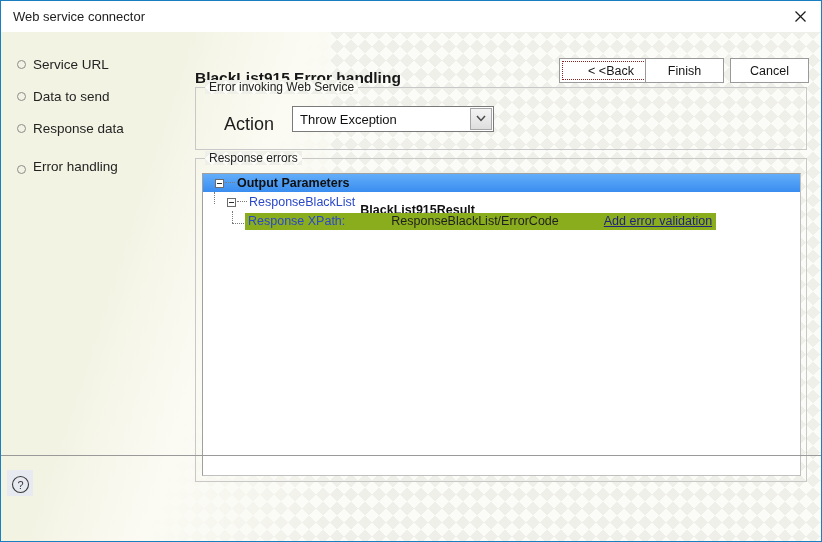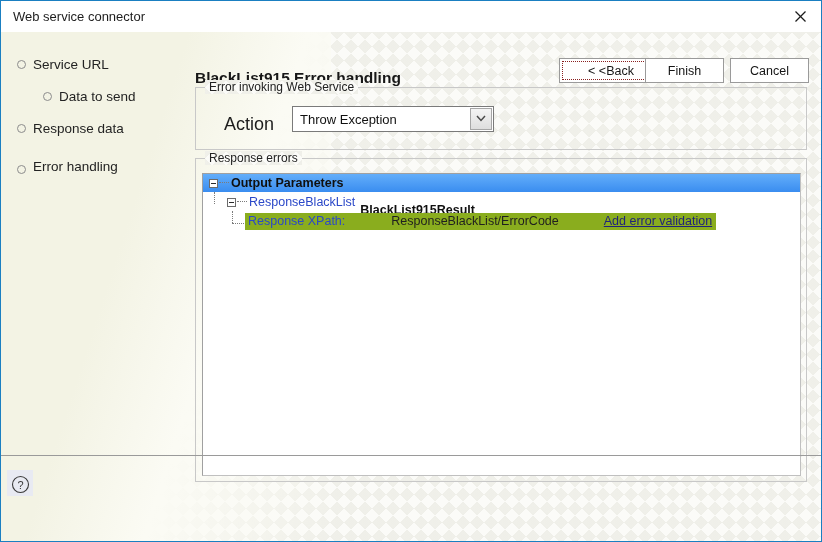--- a/index.html
+++ b/index.html
@@ -255,21 +255,21 @@
     margin-right: 2px;
     border-top: 1px dotted #7b7b7b;
   }
   .tree-text {
     font-size: 12.5px;
     color: #101010;
   }
   .t-bold { font-weight: bold; }
   .t-blue { color: #2b48c8; }
 
-  #tree-row-output { padding-left: 6px; }
+  #tree-row-output { padding-left: 12px; }
   #tree-row-output .tree-text { color: #101010; font-weight: bold; font-size: 12.5px; }
 
   #tree-row-response { padding-left: 24px; margin-top: 1px; }
   #tree-row-xpath { padding-left: 42px; margin-top: 1px; }
 
   .green-chip {
     background: #8aad1e;
     display: inline-flex;
     align-items: center;
     height: 17px;
@@ -381,21 +381,21 @@
     </button>
   </div>
 
   <div id="content">
 
     <nav id="sidebar">
       <div class="nav-item" style="top:18px;position:relative;">
         <span class="nav-bullet"></span>
         <span class="nav-label">Service URL</span>
       </div>
-      <div class="nav-item" style="top:22px;position:relative;margin-left:26px;">
+      <div class="nav-item" style="top:22px;position:relative;">
         <span class="nav-bullet"></span>
         <span class="nav-label">Data to send</span>
       </div>
       <div class="nav-item" style="top:26px;position:relative;">
         <span class="nav-bullet"></span>
         <span class="nav-label">Response data</span>
       </div>
       <div class="nav-item" style="top:30px;position:relative;align-items:flex-end;">
         <span class="nav-bullet"></span>
         <span class="nav-label">Error handling</span>

